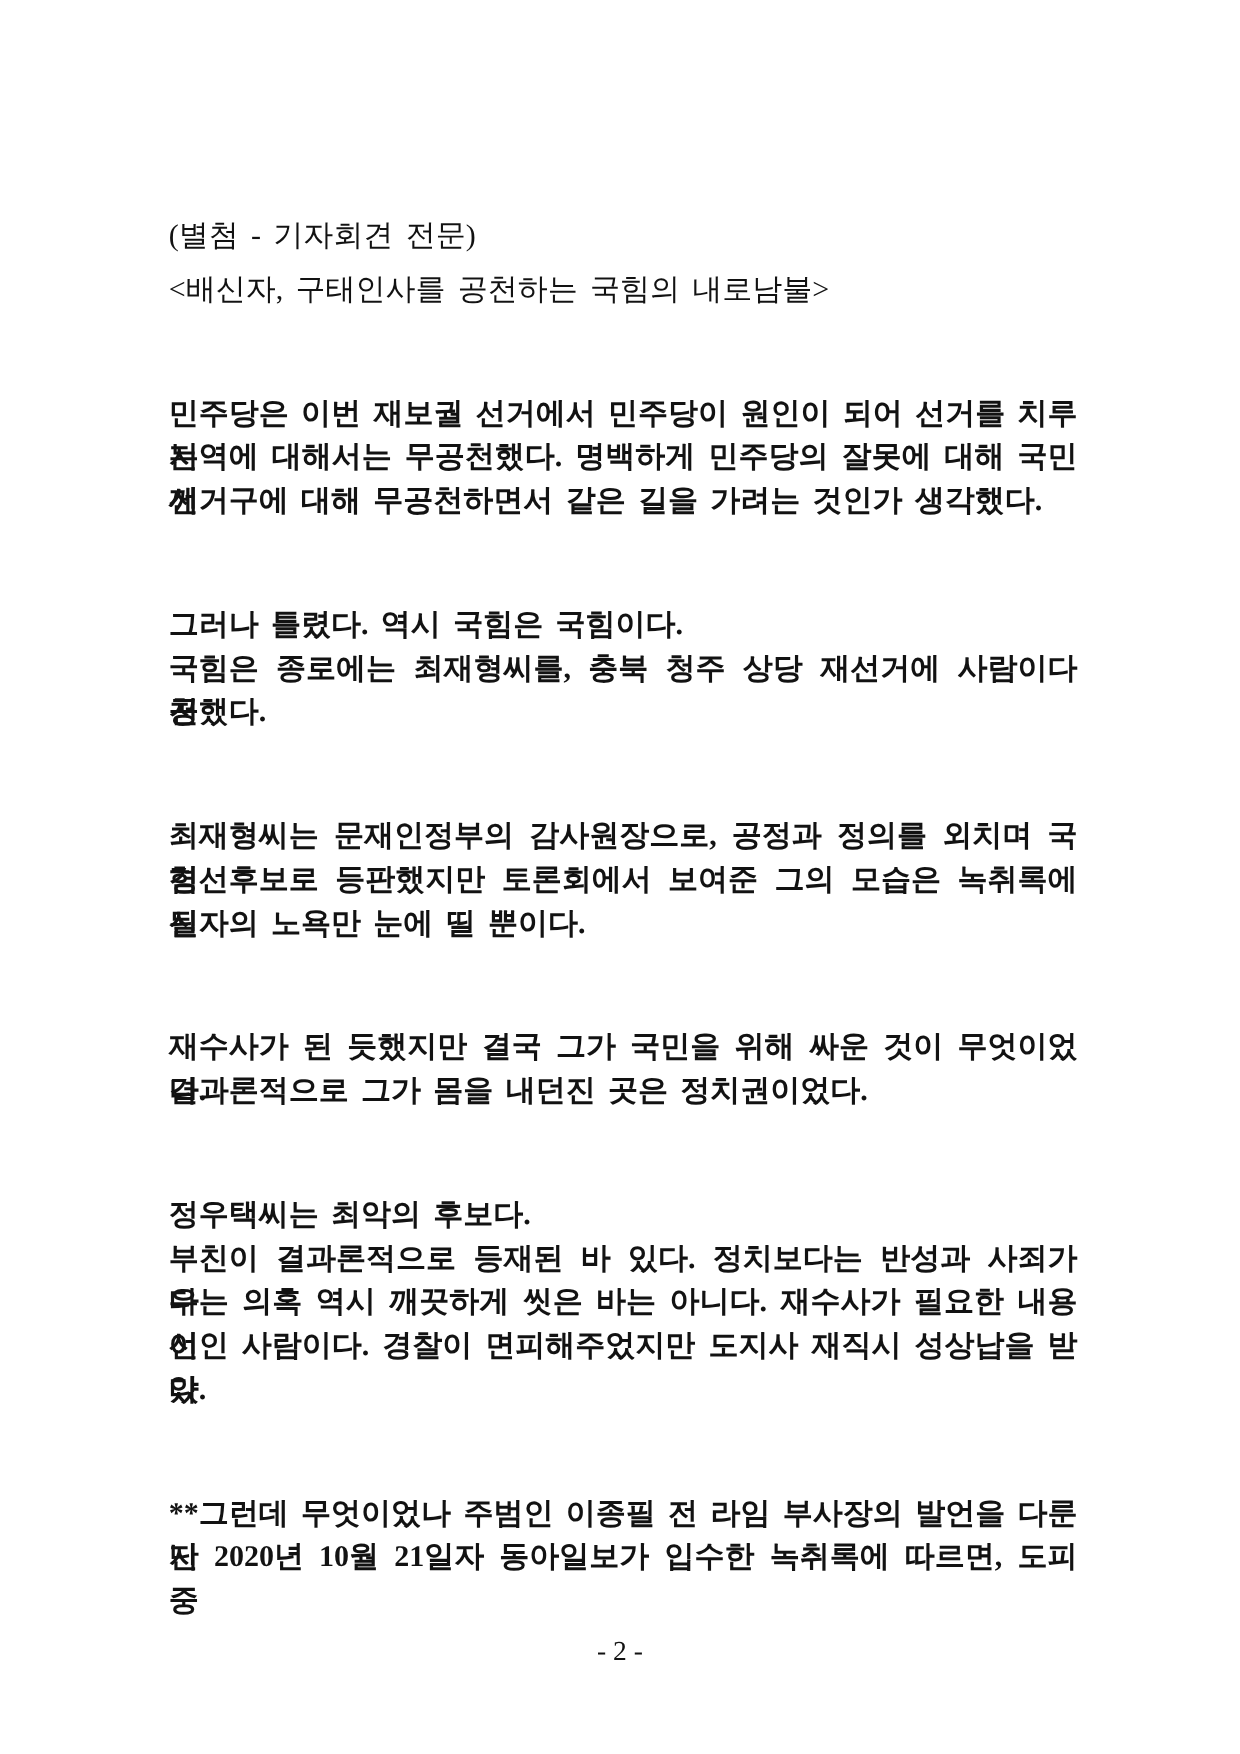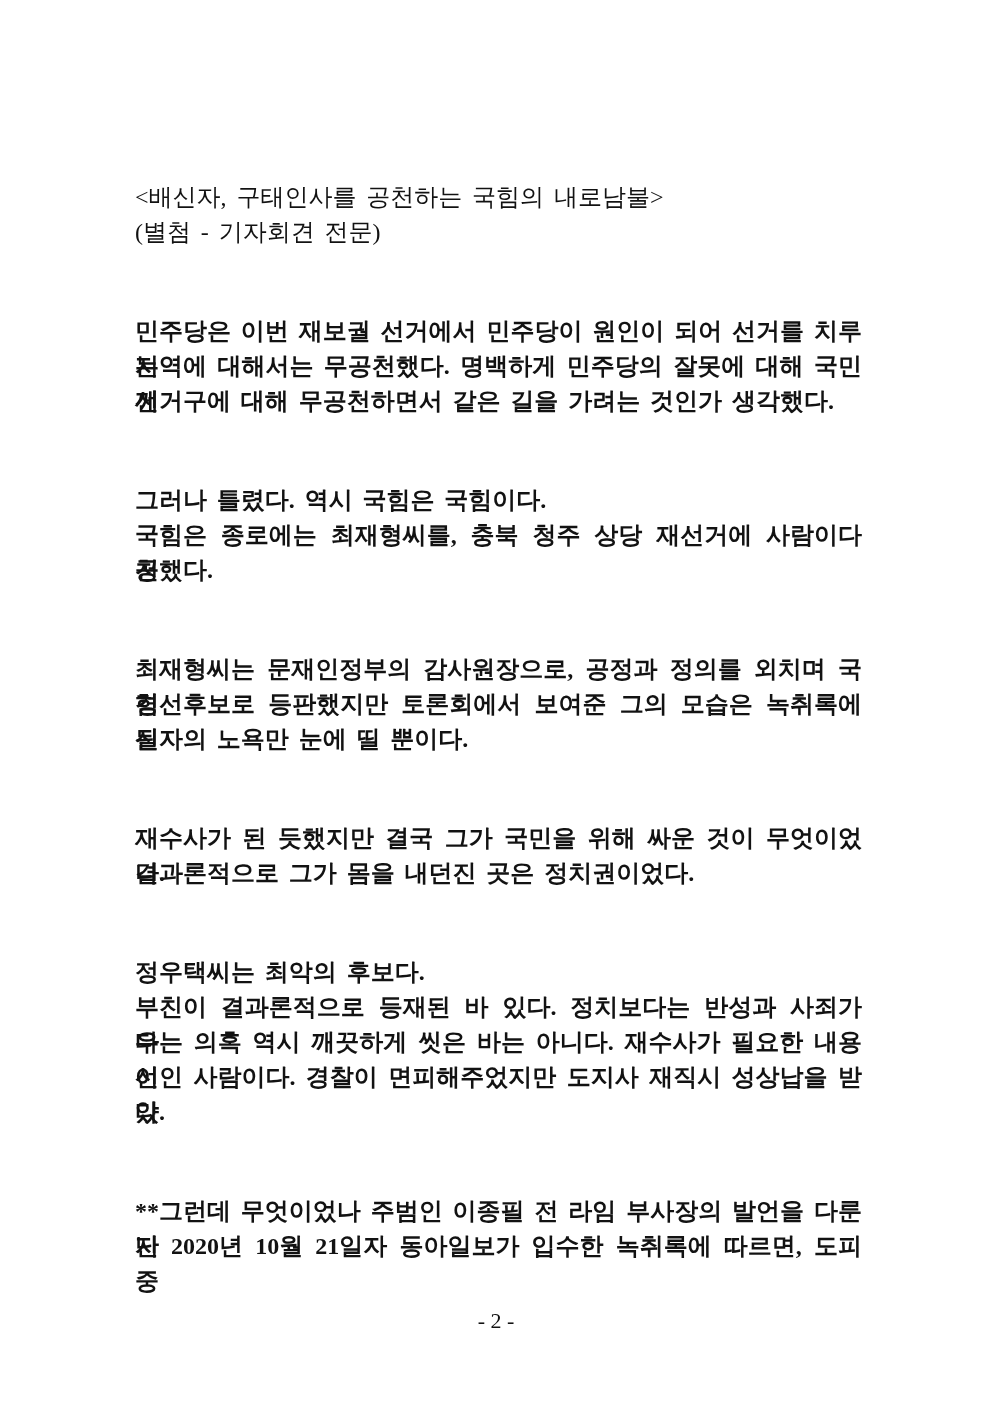--- a/index.html
+++ b/index.html
@@ -51,22 +51,22 @@
     line-height: 30px;
     color: #121212;
   }
 </style>
 </head>
 <body>
 
 <div class="page">
   <div class="content">
 
+    <div class="tline l">(별첨 - 기자회견 전문)</div>
     <div class="tline l title-line">&lt;배신자, 구태인사를 공천하는 국힘의 내로남불&gt;</div>
-    <div class="tline l">(별첨 - 기자회견 전문)</div>
 
     <div class="paragraph">
       <div class="tline j">민주당은 이번 재보궐 선거에서 민주당이 원인이 되어 선거를 치루는</div>
       <div class="tline j">지역에 대해서는 무공천했다. 명백하게 민주당의 잘못에 대해 국민께</div>
       <div class="tline l">선거구에 대해 무공천하면서 같은 길을 가려는 것인가 생각했다.</div>
     </div>
 
     <div class="paragraph">
       <div class="tline l">그러나 틀렸다. 역시 국힘은 국힘이다.</div>
       <div class="tline j">국힘은 종로에는 최재형씨를, 충북 청주 상당 재선거에 사람이다 공</div>

